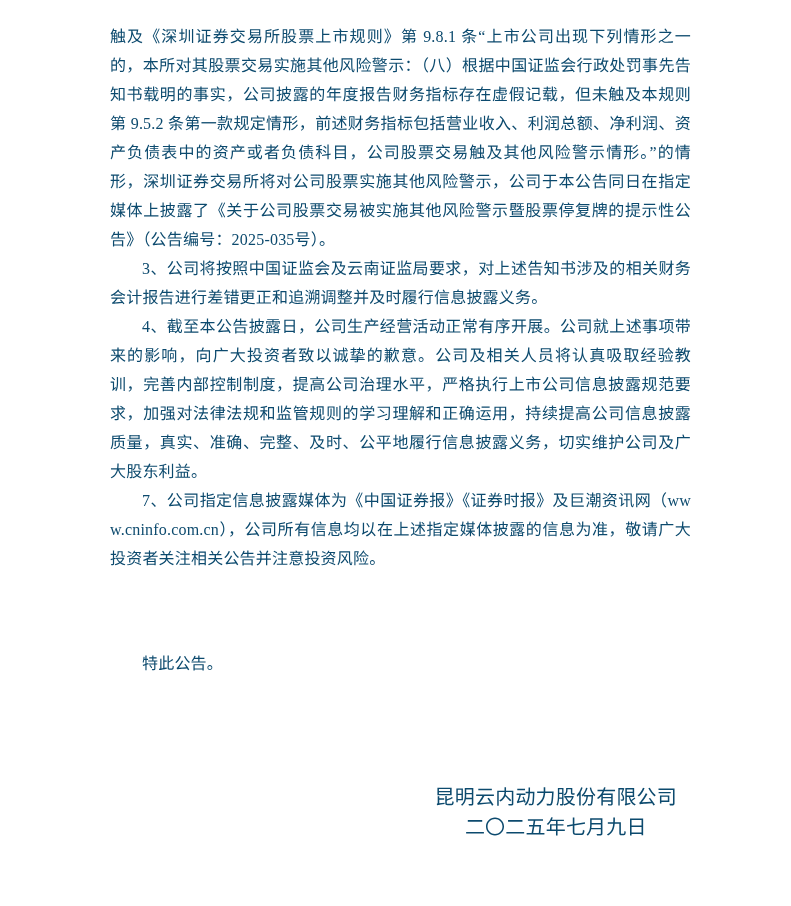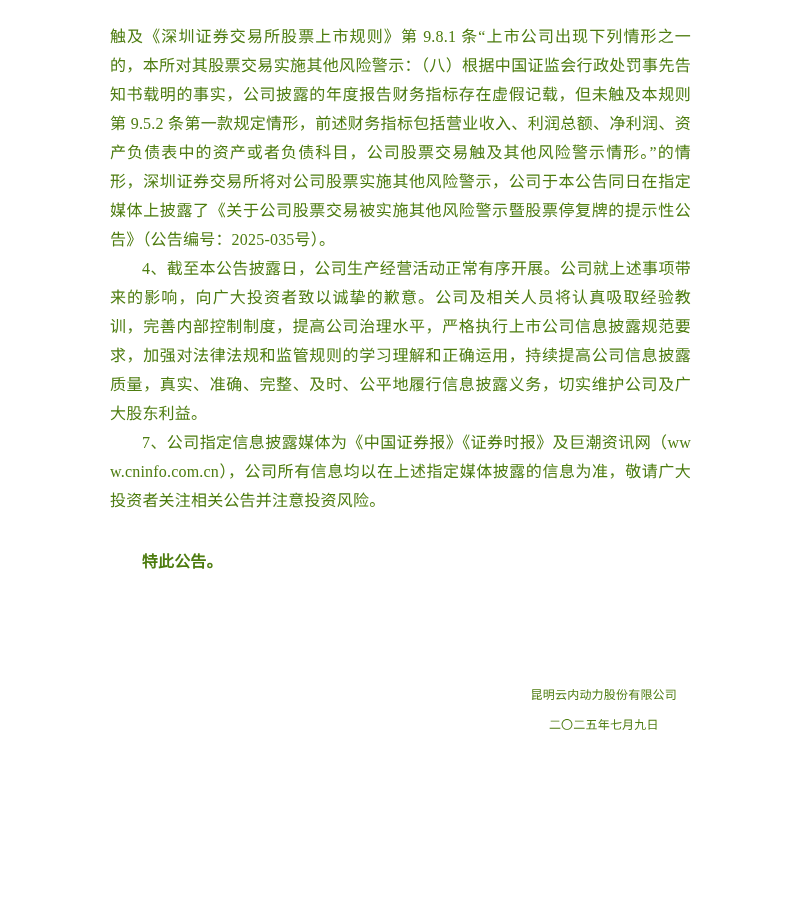--- a/index.html
+++ b/index.html
@@ -7,70 +7,70 @@
     padding: 0;
     background: #ffffff;
   }
   .page {
     position: relative;
     width: 791px;
     height: 906px;
     background: #ffffff;
     overflow: hidden;
     font-family: "Liberation Serif", "DejaVu Serif", serif;
-    color: #4d7c0f;
+    color: #0c4a6e;
   }
   .doc-body {
     position: absolute;
     left: 110px;
     top: 22px;
     width: 581px;
   }
   .body-para {
     margin: 0;
     font-size: 16px;
     line-height: 29px;
     text-align: justify;
     text-justify: inter-ideograph;
     letter-spacing: 0.2px;
     word-break: break-all;
   }
   .body-para.indent {
     text-indent: 2em;
   }
   .closing-para {
-    margin-top: 32px;
-    font-weight: bold;
+    margin-top: 76px;
   }
   .signature-block {
     margin-top: 104px;
     display: flex;
     justify-content: flex-end;
   }
   .signature-inner {
     margin-right: 14px;
     text-align: center;
   }
   .signature-line {
     margin: 0;
-    font-size: 12px;
+    font-size: 20px;
     line-height: 30px;
     letter-spacing: 0.2px;
     white-space: nowrap;
   }
 </style>
 </head>
 <body>
 
 <div class="page">
   <div class="doc-body">
 
     <p class="body-para">触及《深圳证券交易所股票上市规则》第 9.8.1 条“上市公司出现下列情形之一的，本所对其股票交易实施其他风险警示：（八）根据中国证监会行政处罚事先告知书载明的事实，公司披露的年度报告财务指标存在虚假记载，但未触及本规则第 9.5.2 条第一款规定情形，前述财务指标包括营业收入、利润总额、净利润、资产负债表中的资产或者负债科目，公司股票交易触及其他风险警示情形。”的情形，深圳证券交易所将对公司股票实施其他风险警示，公司于本公告同日在指定媒体上披露了《关于公司股票交易被实施其他风险警示暨股票停复牌的提示性公告》（公告编号：2025-035号）。</p>
 
 
+    <p class="body-para indent">3、公司将按照中国证监会及云南证监局要求，对上述告知书涉及的相关财务会计报告进行差错更正和追溯调整并及时履行信息披露义务。</p>
 
     <p class="body-para indent">4、截至本公告披露日，公司生产经营活动正常有序开展。公司就上述事项带来的影响，向广大投资者致以诚挚的歉意。公司及相关人员将认真吸取经验教训，完善内部控制制度，提高公司治理水平，严格执行上市公司信息披露规范要求，加强对法律法规和监管规则的学习理解和正确运用，持续提高公司信息披露质量，真实、准确、完整、及时、公平地履行信息披露义务，切实维护公司及广大股东利益。</p>
 
     <p class="body-para indent">7、公司指定信息披露媒体为《中国证券报》《证券时报》及巨潮资讯网（www.cninfo.com.cn），公司所有信息均以在上述指定媒体披露的信息为准，敬请广大投资者关注相关公告并注意投资风险。</p>
 
     <p class="body-para indent closing-para">特此公告。</p>
 
     <div class="signature-block">
       <div class="signature-inner">
         <p class="signature-line">昆明云内动力股份有限公司</p>

